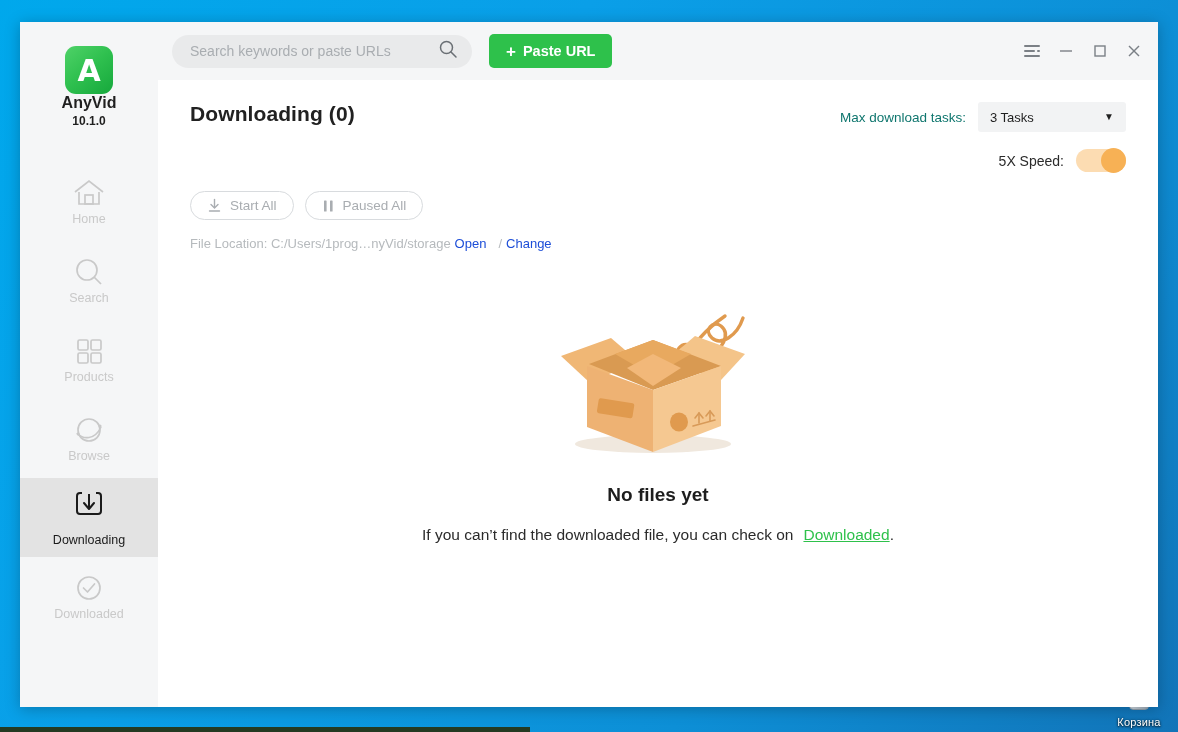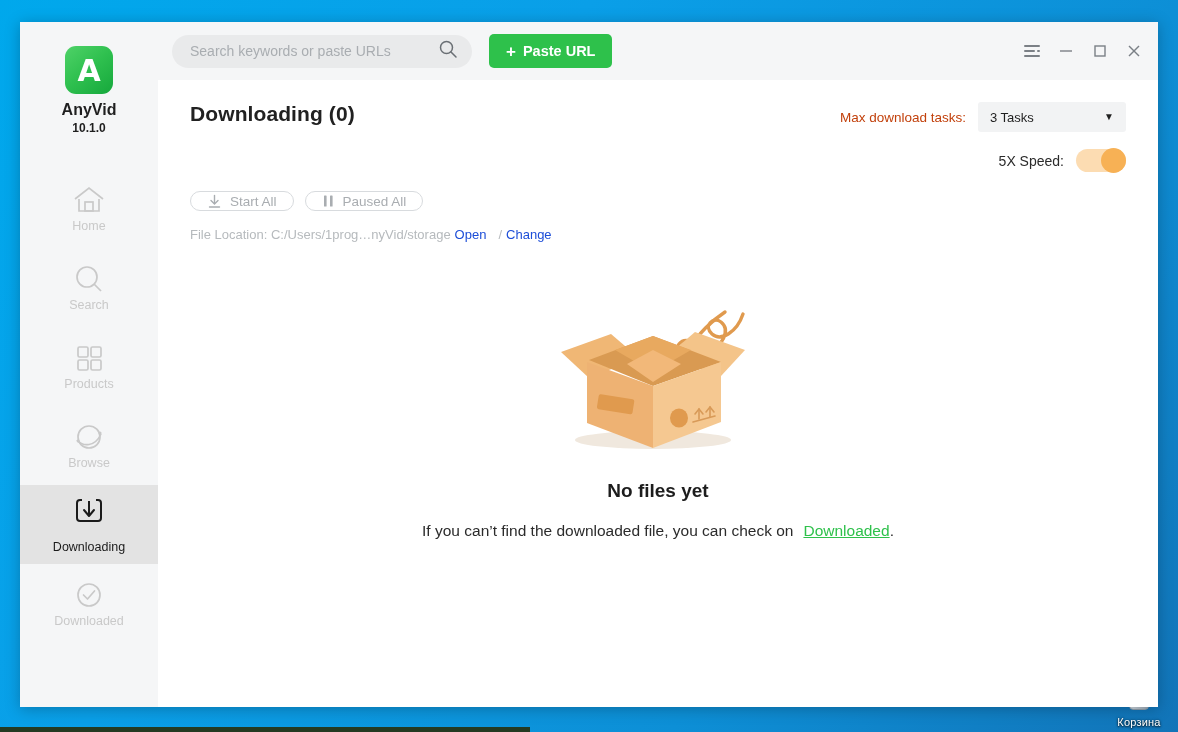--- a/index.html
+++ b/index.html
@@ -59,21 +59,21 @@
     border-radius: 11px;
     background: linear-gradient(140deg, #4fd268 0%, #2fc04f 48%, #16a83c 100%);
     position: relative; overflow: hidden;
   }
   .logo-tile .logo-a {
     position: absolute; left: 50%; top: 52%;
     transform: translate(-50%, -50%);
     font-size: 30px; font-weight: bold; color: #ffffff;
     font-family: "DejaVu Sans", sans-serif; line-height: 1;
   }
-  #app-name { font-size: 16px; font-weight: bold; color: #1f1f1f; margin-top: 7px; }
+  #app-name { font-size: 16px; font-weight: bold; color: #1f1f1f; }
   #app-version { font-size: 12px; font-weight: bold; color: #1f1f1f; margin-top: 2px; }
 
   .nav-item {
     height: 79px;
     display: flex; flex-direction: column;
     align-items: center; justify-content: center;
     gap: 5px; cursor: pointer;
     color: #c9c9c9;
   }
   .nav-item .nav-label { font-size: 12.5px; line-height: 1; }
@@ -127,21 +127,21 @@
     flex: 1 1 auto; background: #ffffff;
     display: flex; flex-direction: column;
     padding: 22px 32px 16px 32px;
     position: relative;
   }
   #page-header { display: flex; align-items: flex-start; }
   #page-title { font-size: 21px; font-weight: bold; color: #212121; letter-spacing: .1px; }
 
   #header-right { margin-left: auto; display: flex; flex-direction: column; align-items: flex-end; }
   #max-tasks-row { display: flex; align-items: center; gap: 12px; }
-  #max-tasks-label { font-size: 13.5px; color: #c2410c; }
+  #max-tasks-label { font-size: 13.5px; color: #0f766e; }
   #max-tasks-select {
     width: 148px; height: 30px;
     background: #f2f3f4; border: none; border-radius: 3px;
     display: flex; align-items: center; padding: 0 12px;
     cursor: pointer;
   }
   #max-tasks-value { font-size: 13px; color: #1f1f1f; }
   #max-tasks-caret { margin-left: auto; font-size: 10px; color: #1f1f1f; line-height: 1; }
 
   #speed-row { display: flex; align-items: center; gap: 12px; margin-top: 17px; }
@@ -151,21 +151,21 @@
     background: #fcdcb2; position: relative; cursor: pointer;
   }
   #speed-toggle .knob {
     position: absolute; right: 0; top: -1px;
     width: 25px; height: 25px; border-radius: 50%;
     background: #f7b155;
   }
 
   #action-row { display: flex; align-items: center; gap: 11px; margin-top: 19px; }
   .pill-button {
-    height: 20px; padding: 0 16px;
+    height: 29px; padding: 0 16px;
     border: 1px solid #d8dbde; border-radius: 15px;
     background: #ffffff; color: #a9adb1;
     font-family: "Liberation Sans", sans-serif; font-size: 13.5px;
     display: flex; align-items: center; gap: 8px; cursor: pointer;
   }
   .pill-button svg { display: block; flex: 0 0 auto; }
 
   #file-location-row { display: flex; align-items: center; margin-top: 16px; font-size: 13px; }
   #file-location-text { color: #b6babd; }
   #file-location-row .loc-link { color: #1d4ed8; cursor: pointer; margin-left: 4px; }

